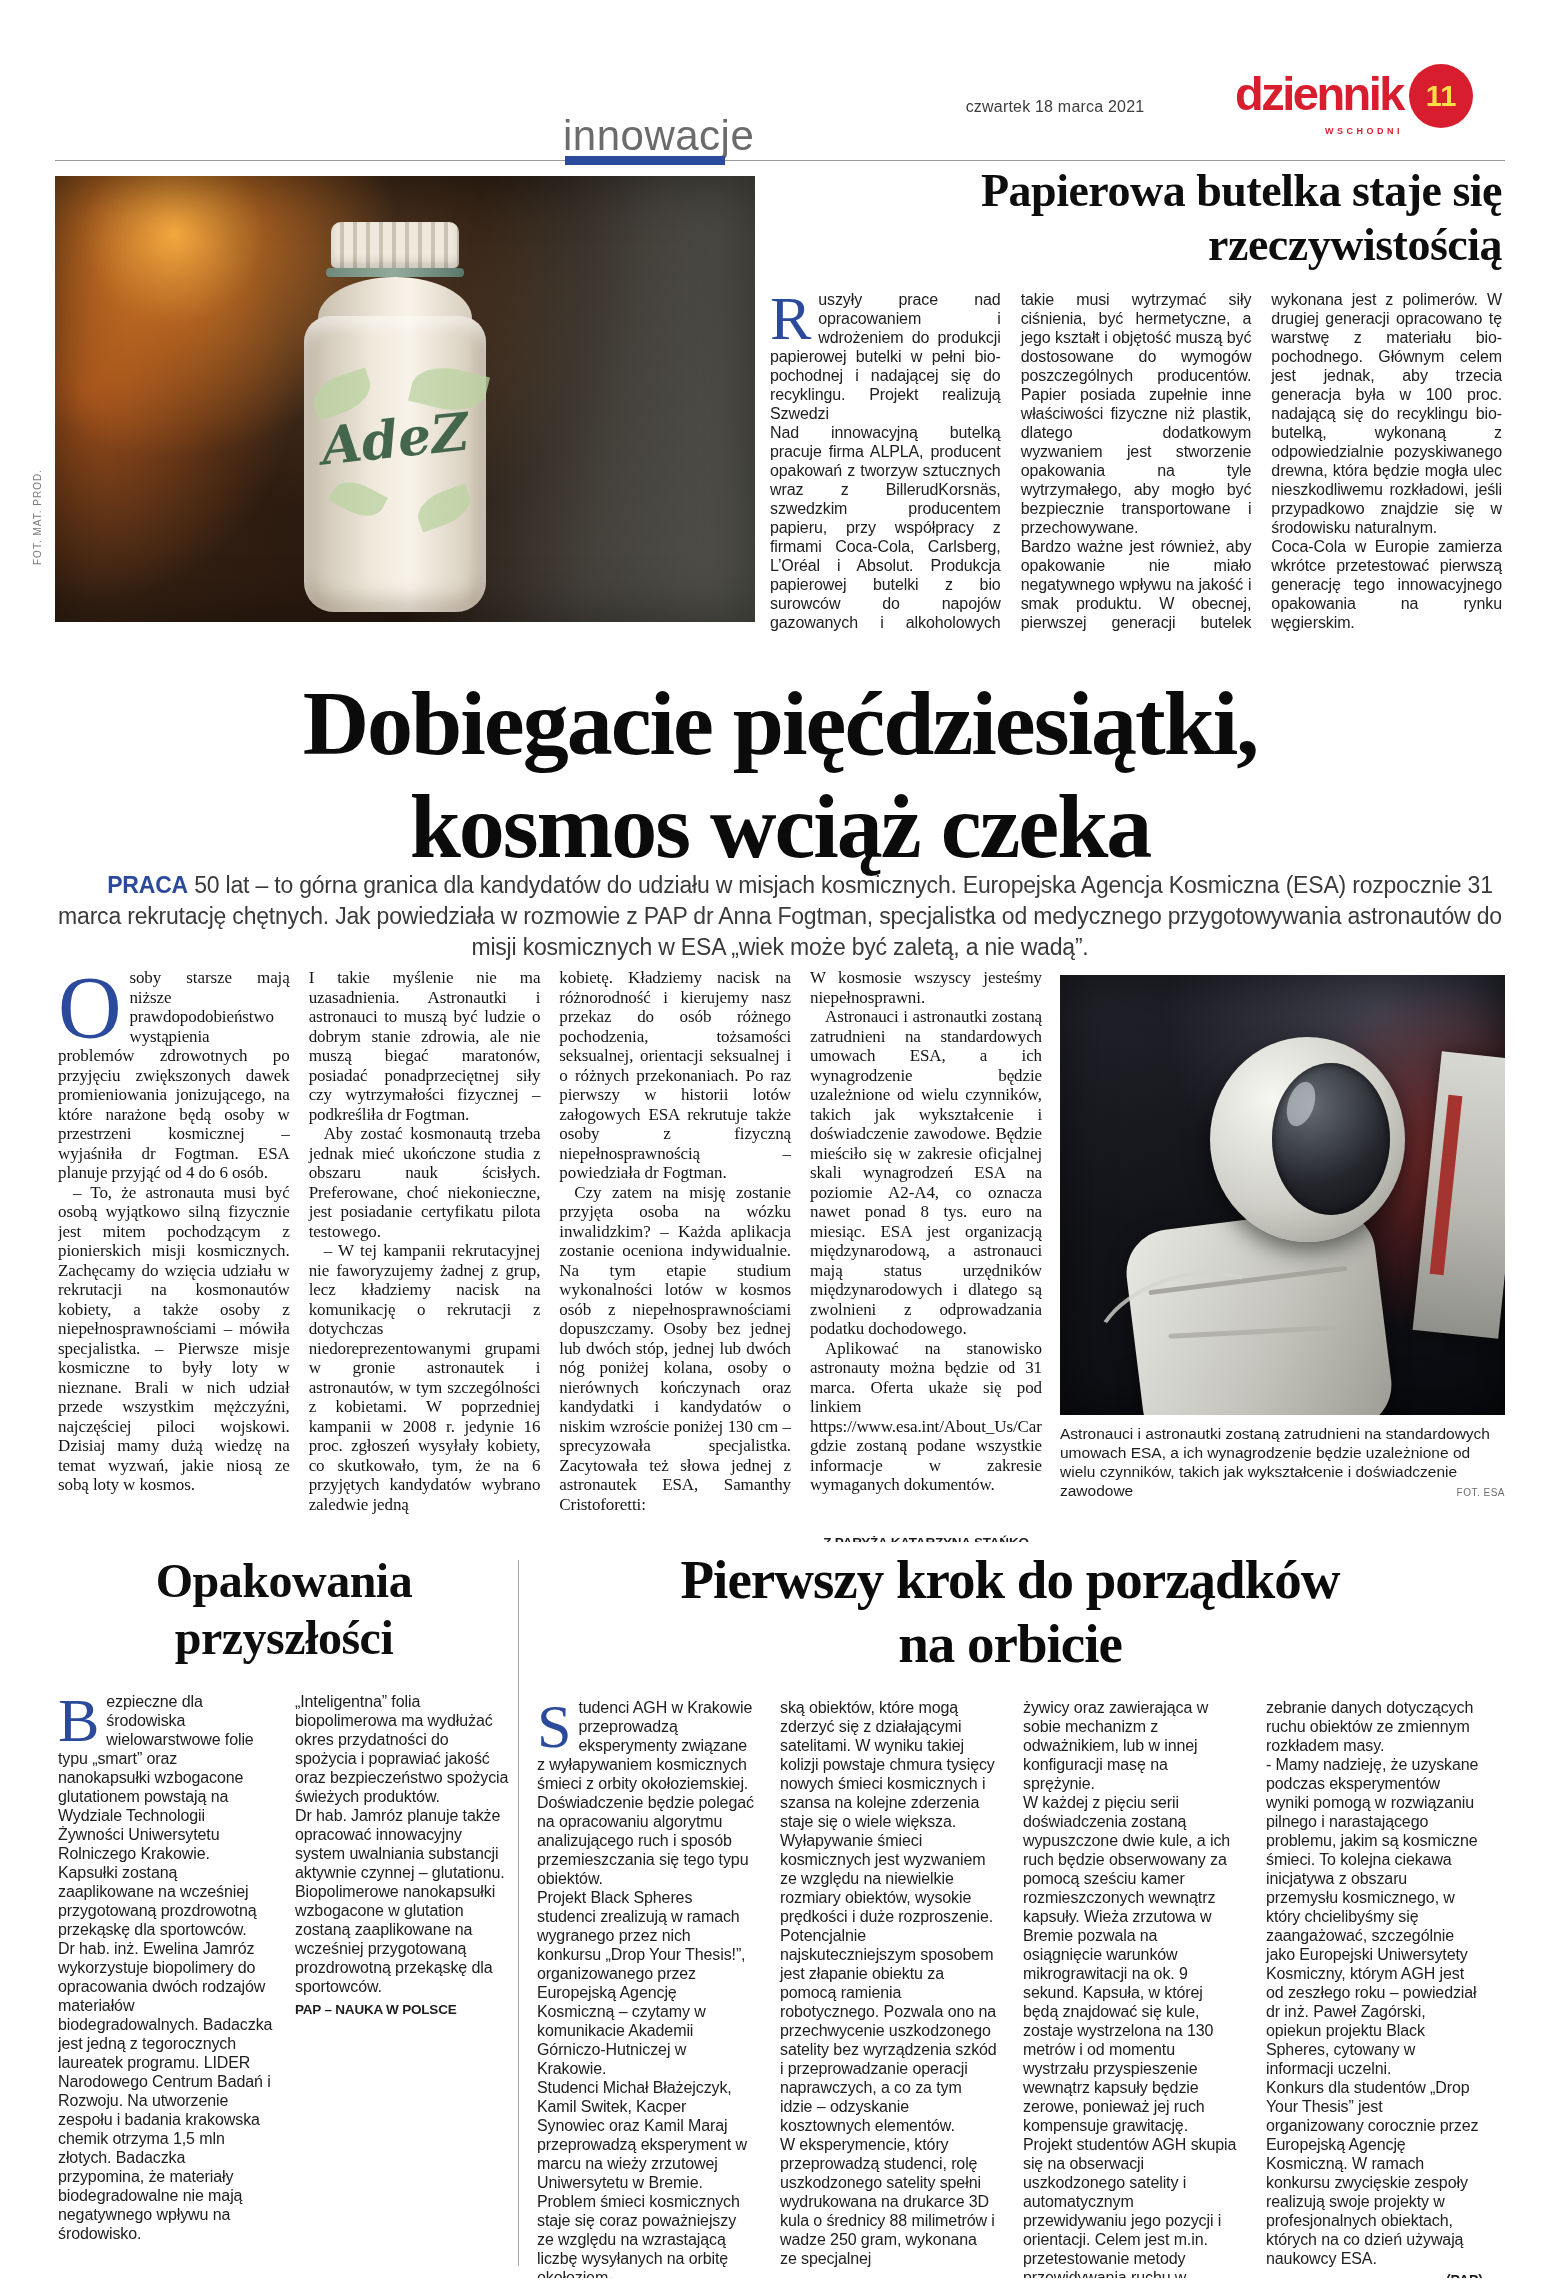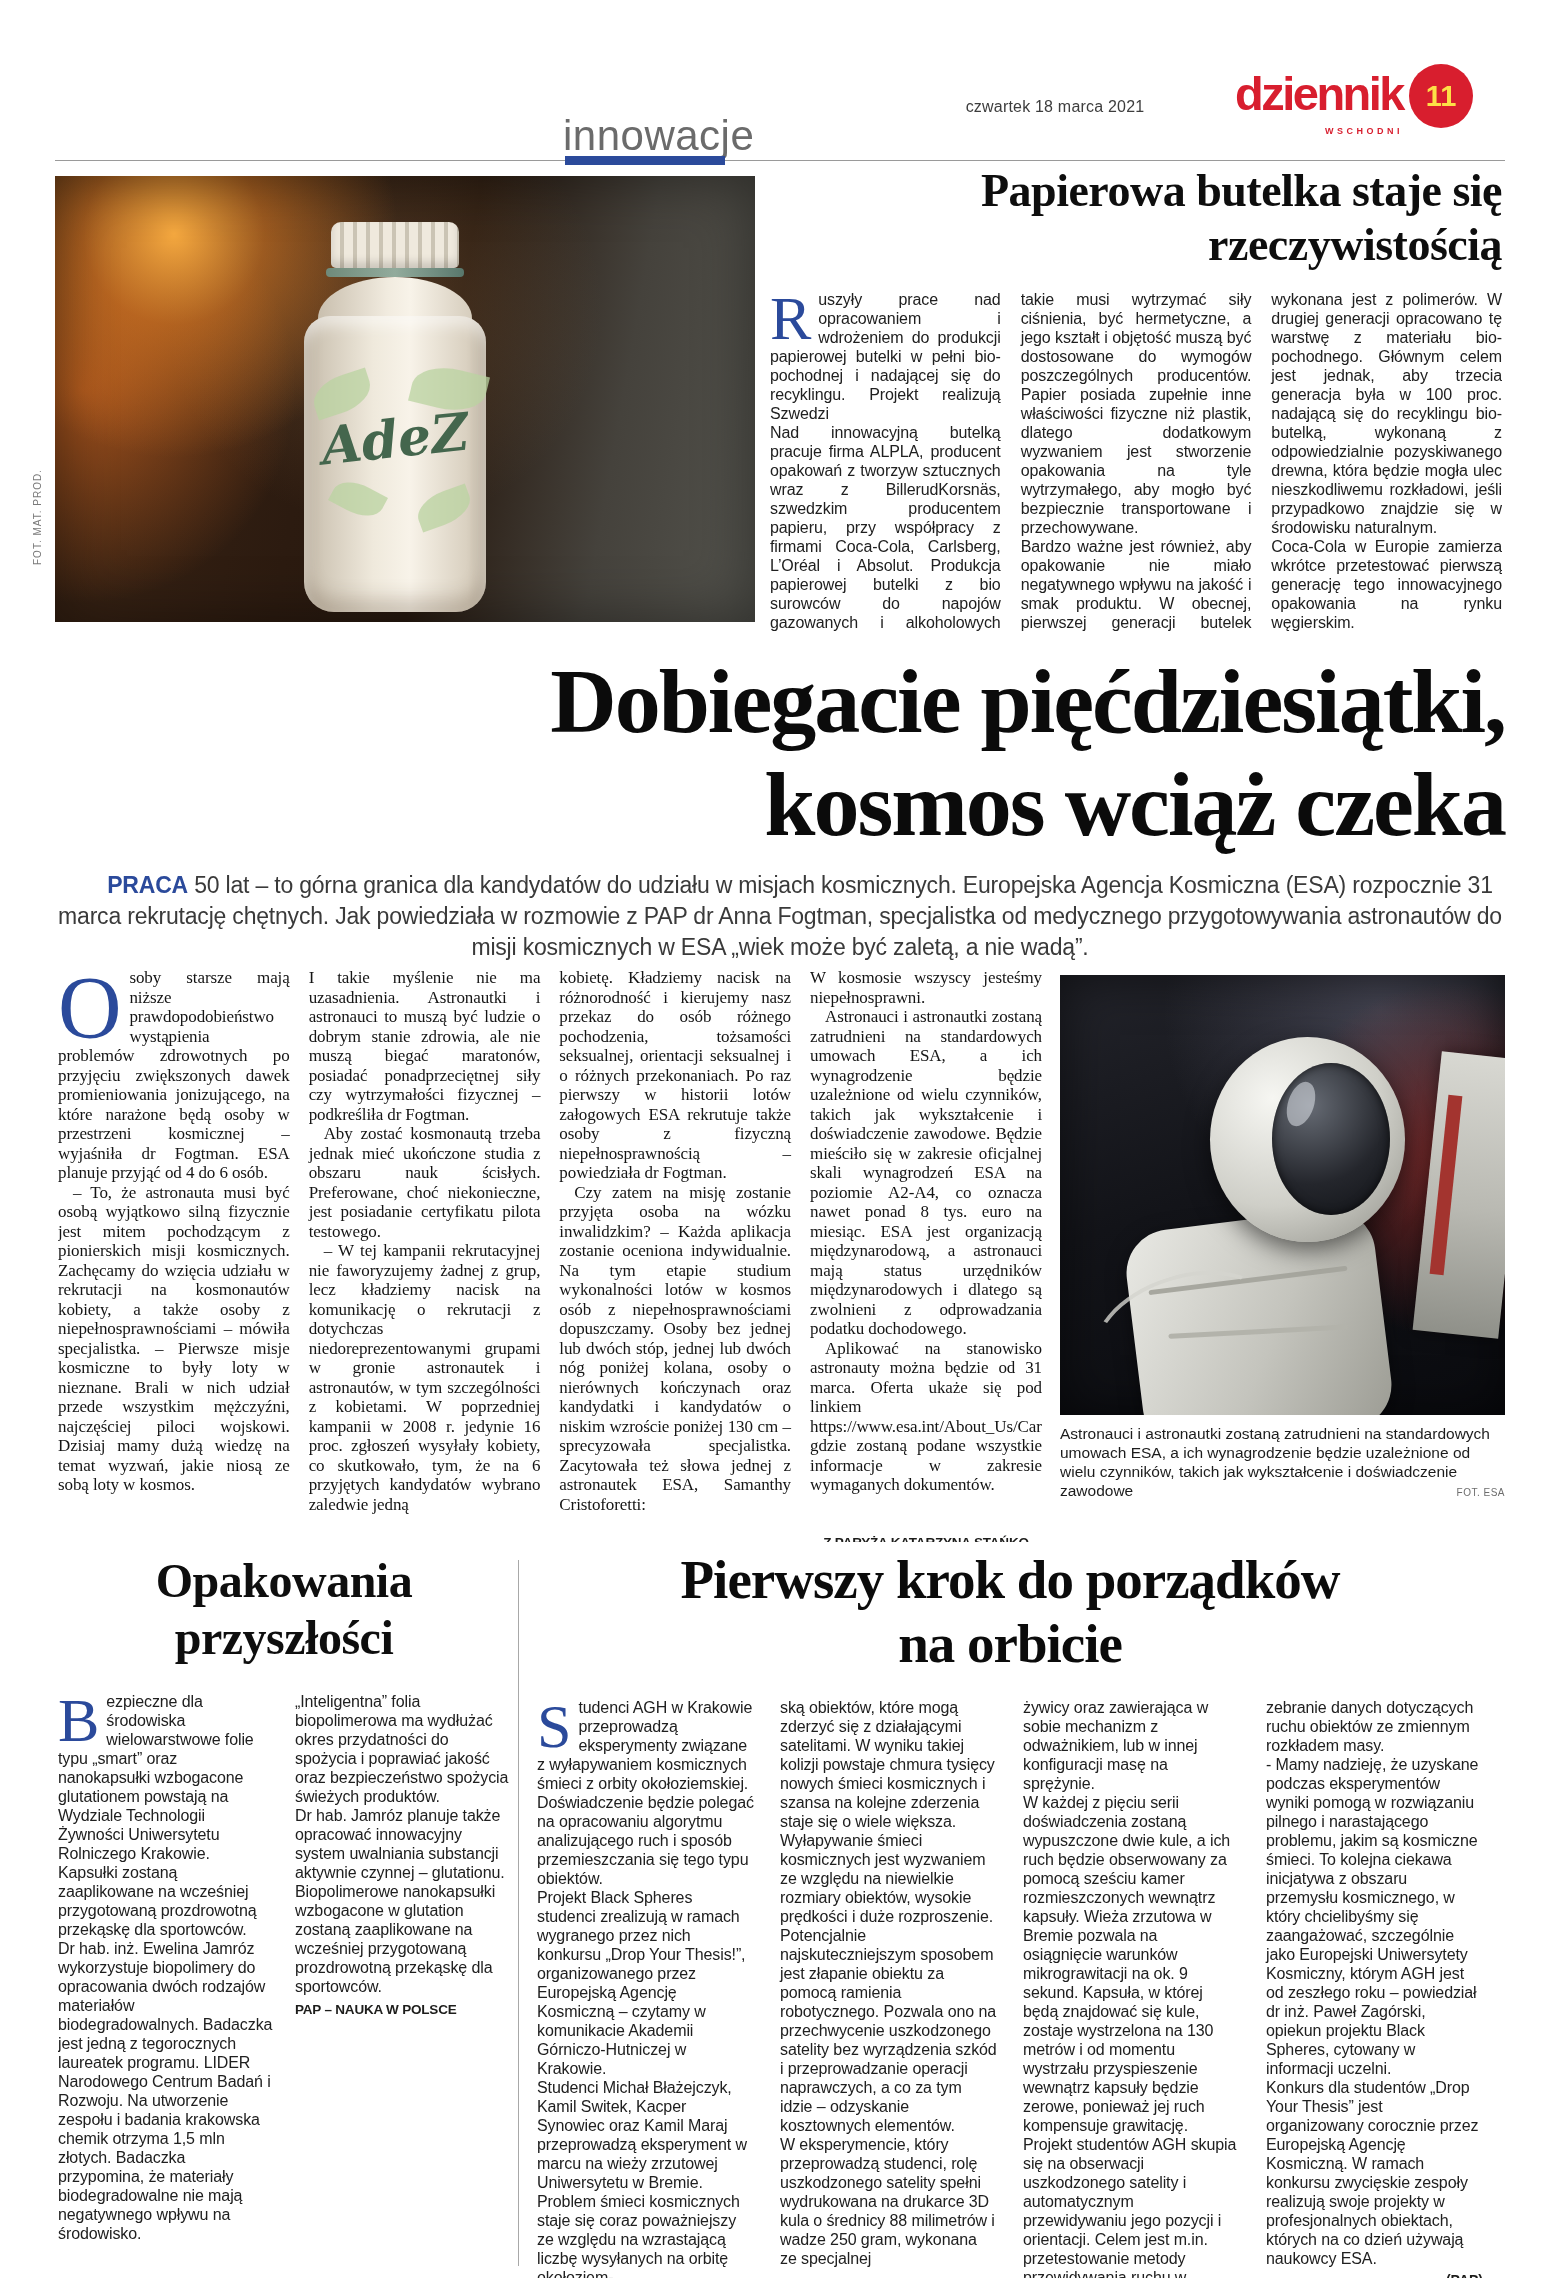--- a/index.html
+++ b/index.html
@@ -56,21 +56,21 @@
   .leaf2{left:108px;top:52px;width:74px;height:42px;transform:rotate(14deg);}
   .leaf3{left:28px;top:168px;width:52px;height:30px;transform:rotate(28deg);}
   .leaf4{left:112px;top:176px;width:56px;height:32px;transform:rotate(-20deg);}
   .bottle-label{position:absolute;left:0;top:92px;width:182px;text-align:center;font-family:"DejaVu Serif",serif;font-style:italic;font-weight:700;font-size:52px;color:#44664d;transform:rotate(-6deg);}
   .photo-credit-vert{position:absolute;left:32px;top:565px;transform:rotate(-90deg);transform-origin:0 0;font-size:10px;color:#7a7a7a;letter-spacing:1px;white-space:nowrap;}
   .bottle-head{position:absolute;left:770px;top:164px;width:732px;text-align:right;font-family:"Liberation Serif",serif;font-weight:700;font-size:46px;line-height:54px;letter-spacing:-.5px;color:#0e0e0e;}
   .bottle-cols{position:absolute;left:770px;top:290px;width:732px;height:342px;gap:20px;}
   .bottle-cols .bcol{width:231px;}
 
   
-  .space-head{position:absolute;left:55px;top:650px;width:1450px;text-align:right;font-family:"Liberation Serif",serif;font-weight:700;font-size:92px;line-height:103px;letter-spacing:-2px;color:#0b0b0b;}
+  .space-head{position:absolute;left:55px;top:672px;width:1450px;text-align:center;font-family:"Liberation Serif",serif;font-weight:700;font-size:92px;line-height:103px;letter-spacing:-2px;color:#0b0b0b;}
   .space-lead{position:absolute;left:55px;top:870px;width:1450px;text-align:center;font-size:23px;line-height:31px;color:#3a3a3a;letter-spacing:-.2px;}
   .lead-tag{color:var(--blue);font-weight:700;margin-left:40px;}
   .space-cols{position:absolute;left:58px;top:968px;width:984px;height:574px;gap:19px;}
   .space-cols .scol{width:232px;display:flex;flex-direction:column;}
   .space-byline{text-align:center;margin-top:40px;}
 
   .photo-astro{position:absolute;left:1060px;top:975px;width:445px;height:440px;overflow:hidden;
     background:
       radial-gradient(circle at 88% 42%, rgba(175,45,40,.6), rgba(0,0,0,0) 38%),
       radial-gradient(circle at 72% 8%, rgba(105,105,125,.5), rgba(0,0,0,0) 42%),

